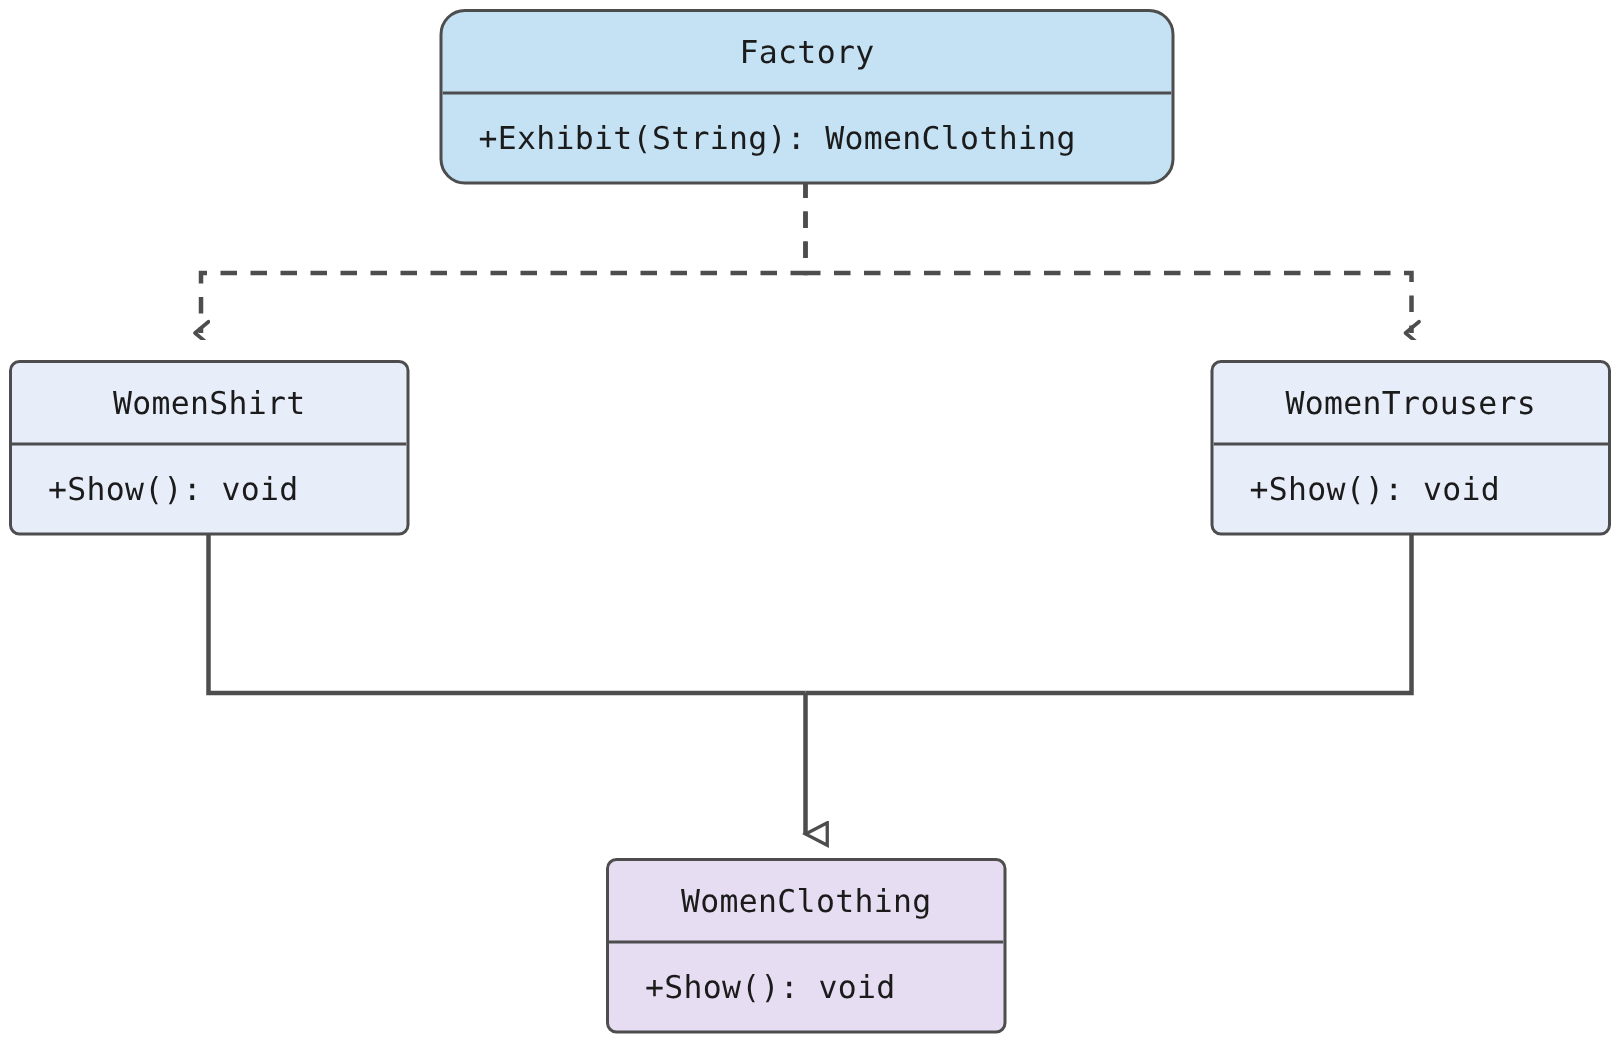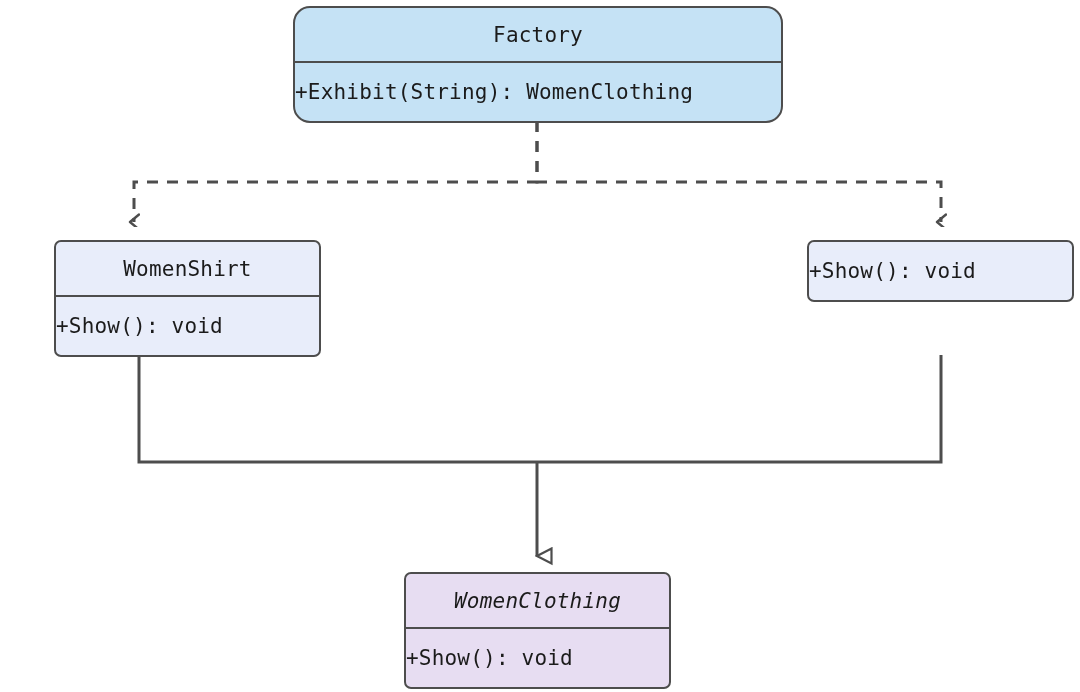--- a/index.html
+++ b/index.html
@@ -39,21 +39,21 @@
     font-size: 21px;
     color: #1b1b1b;
     letter-spacing: 0.2px;
     border-bottom: 2.5px solid #4d4d4d;
     white-space: nowrap;
   }
   .uml-members {
     box-sizing: border-box;
     height: 58px;
     line-height: 58px;
-    padding-left: 0;
+    padding-left: 24px;
     text-align: left;
     font-size: 21px;
     color: #1b1b1b;
     letter-spacing: 0.2px;
     white-space: nowrap;
   }
   
   #node-factory        { left: 293px; top: 6px;   width: 490px; border-radius: 17px; }
   #node-womenshirt     { left: 6px;   top: 240px; width: 267px; }
   #node-womentrousers  { left: 807px; top: 240px; width: 267px; }
@@ -93,27 +93,28 @@
     <g>
       <path d="M537,462 L537,556" fill="none" stroke="#4d4d4d" stroke-width="3" marker-end="url(#hollow-triangle)"></path>
     </g>
   </svg>
 
   <div class="uml-class" id="node-factory" style="left: 293px; top: 6px; width: 490px; background: rgb(197, 226, 245); border-color: rgb(77, 77, 77);">
     <div class="uml-name" style="border-bottom-color: rgb(77, 77, 77); color: rgb(27, 27, 27);">Factory</div>
     <div class="uml-members" style="color: rgb(27, 27, 27);">+Exhibit(String): WomenClothing</div>
   </div>
 
-  <div class="uml-class" id="node-womenshirt" style="left: 6px; top: 240px; width: 267px; background: rgb(232, 237, 250); border-color: rgb(77, 77, 77); margin-left: 48px;">
+  <div class="uml-class" id="node-womenshirt" style="left: 6px; top: 240px; width: 267px; background: rgb(232, 237, 250); border-color: rgb(77, 77, 77);">
     <div class="uml-name" style="border-bottom-color: rgb(77, 77, 77); color: rgb(27, 27, 27);">WomenShirt</div>
     <div class="uml-members" style="color: rgb(27, 27, 27);">+Show(): void</div>
   </div>
 
   <div class="uml-class" id="node-womentrousers" style="left: 807px; top: 240px; width: 267px; background: rgb(232, 237, 250); border-color: rgb(77, 77, 77);">
+    <div class="uml-name" style="border-bottom-color: rgb(77, 77, 77); color: rgb(27, 27, 27);">WomenTrousers</div>
     <div class="uml-members" style="color: rgb(27, 27, 27);">+Show(): void</div>
   </div>
 
   <div class="uml-class" id="node-womenclothing" style="left: 404px; top: 572px; width: 267px; background: rgb(231, 221, 242); border-color: rgb(77, 77, 77);">
-    <div class="uml-name" style="border-bottom-color: rgb(77, 77, 77); color: rgb(27, 27, 27); font-style: italic;">WomenClothing</div>
+    <div class="uml-name" style="border-bottom-color: rgb(77, 77, 77); color: rgb(27, 27, 27);">WomenClothing</div>
     <div class="uml-members" style="color: rgb(27, 27, 27);">+Show(): void</div>
   </div>
 
 </div>
 
 </body></html>

